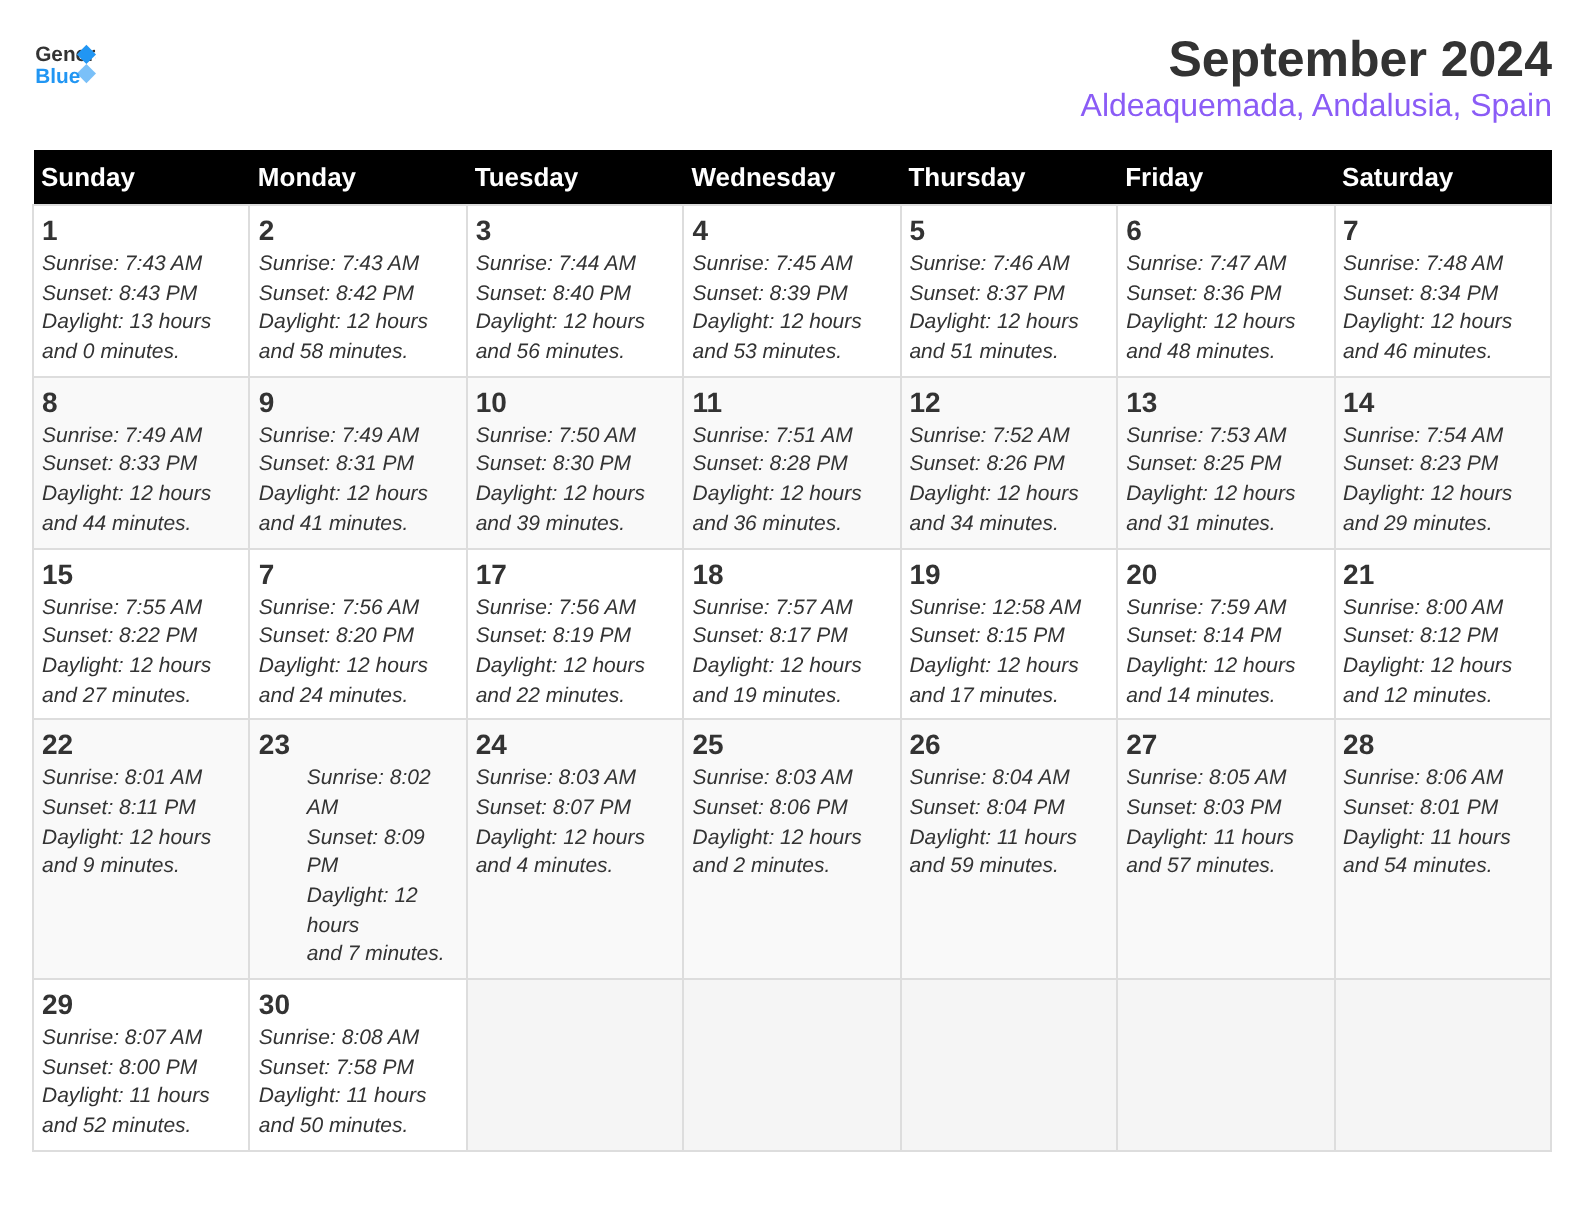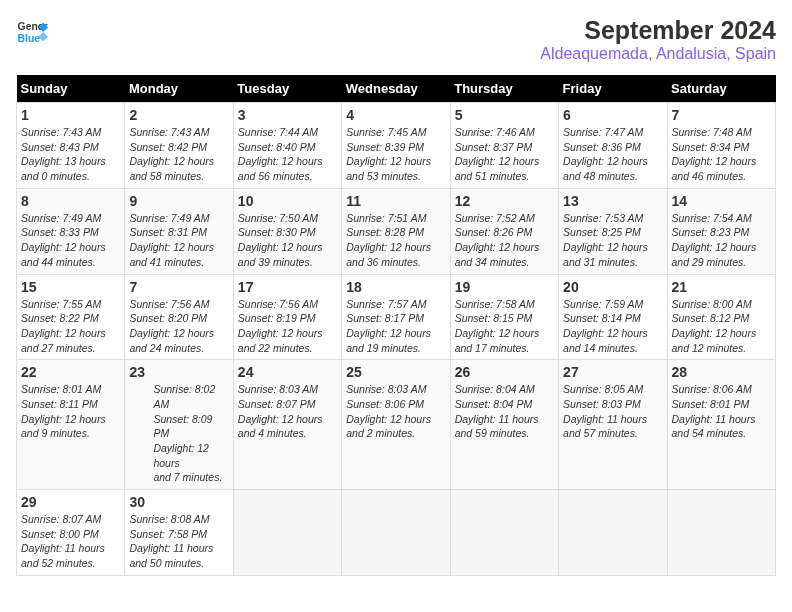--- a/index.html
+++ b/index.html
@@ -238,21 +238,21 @@
         </td>
         <td>
           <span class="day-num">18</span>
           <div class="day-detail" style="white-space: pre-line;">Sunrise: 7:57 AM
 Sunset: 8:17 PM
 Daylight: 12 hours
 and 19 minutes.</div>
         </td>
         <td>
           <span class="day-num">19</span>
-          <div class="day-detail" style="white-space: pre-line;">Sunrise: 7:58 AM
+          <div class="day-detail" style="white-space: pre-line;">Sunrise: 12:58 AM
 Sunset: 8:15 PM
 Daylight: 12 hours
 and 17 minutes.</div>
         </td>
         <td>
           <span class="day-num">20</span>
           <div class="day-detail" style="white-space: pre-line;">Sunrise: 7:59 AM
 Sunset: 8:14 PM
 Daylight: 12 hours
 and 14 minutes.</div>

